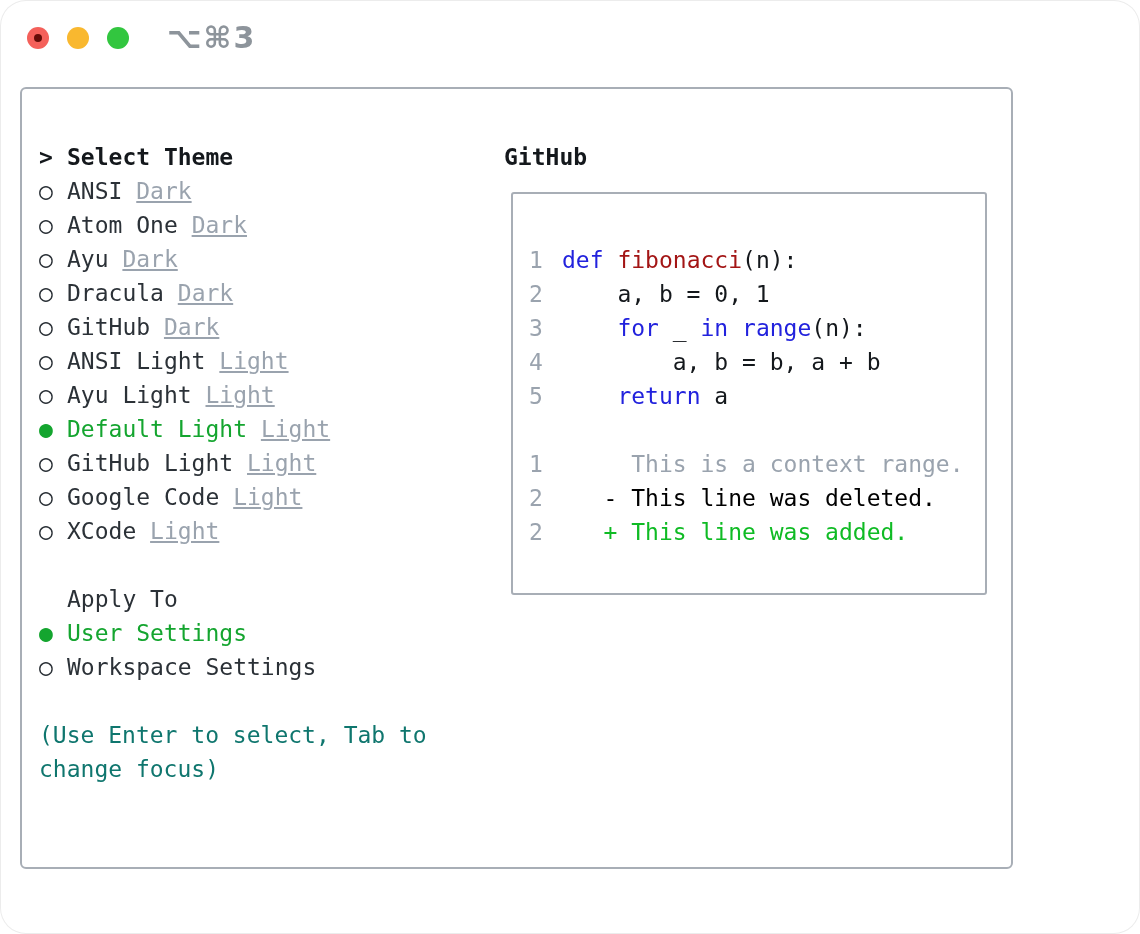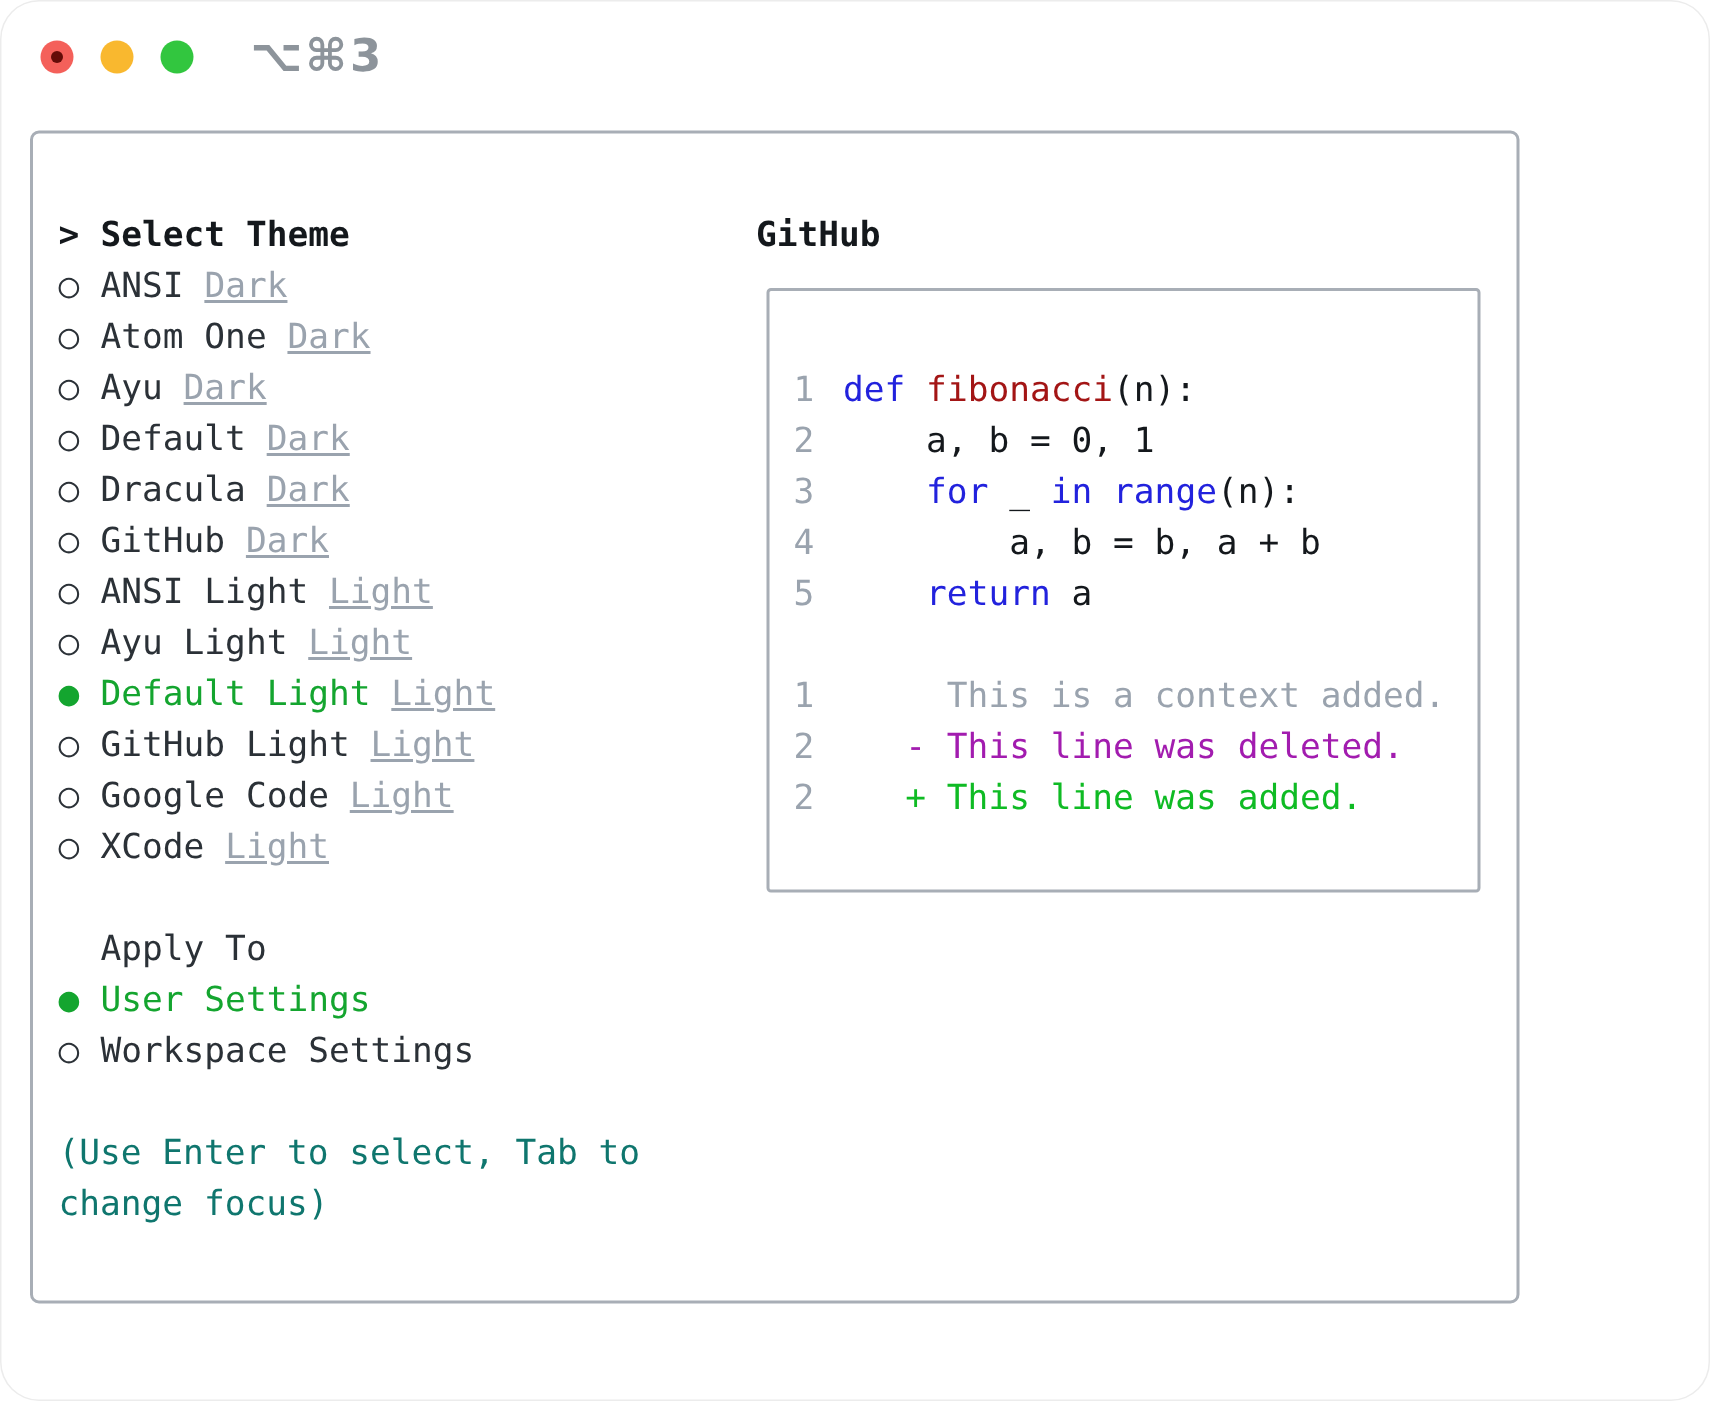--- a/index.html
+++ b/index.html
@@ -42,21 +42,21 @@
     position:absolute;left:489px;top:103px;width:472px;height:399px;
     border:2px solid #a8aeb6;border-radius:3px;background:#fff;
   }
   .code{padding:49px 0 0 16px;font-size:23px;line-height:34px;}
   .cline{white-space:pre;height:34px;}
   .gutter{display:inline-block;width:33px;color:#9aa3ae;}
   .tok-plain{color:#14181c;}
   .tok-keyword{color:#2222dd;}
   .tok-function{color:#a31515;text-align:right;}
   .tok-context{color:#9aa3ae;}
-  .tok-deleted{color:#a21caf;text-align:right;}
+  .tok-deleted{color:#000000;text-align:right;}
   .tok-added{color:#0fbb24;}
 </style>
 </head>
 <body>
 
 <div class="window">
 
   <div class="titlebar">
     <div class="light light-close">
         <div class="dot"></div>
@@ -67,21 +67,20 @@
   </div>
 
   <div class="panel">
 
     <div class="left-col">
       <div class="row hdr"><span class="marker">&gt;</span><span>Select Theme</span></div>
       <div id="theme-list">
           <div class="row"><span class="marker">○</span><span>ANSI </span><span class="variant">Dark</span></div>
           <div class="row"><span class="marker">○</span><span>Atom One </span><span class="variant">Dark</span></div>
           <div class="row"><span class="marker">○</span><span>Ayu </span><span class="variant">Dark</span></div>
-          <div class="row"><span class="marker">○</span><span>Default </span><span class="variant">Dark</span></div>
           <div class="row"><span class="marker">○</span><span>Dracula </span><span class="variant">Dark</span></div>
           <div class="row"><span class="marker">○</span><span>GitHub </span><span class="variant">Dark</span></div>
           <div class="row"><span class="marker">○</span><span>ANSI Light </span><span class="variant">Light</span></div>
           <div class="row"><span class="marker">○</span><span>Ayu Light </span><span class="variant">Light</span></div>
           <div class="row sel"><span class="marker">●</span><span>Default Light </span><span class="variant">Light</span></div>
           <div class="row"><span class="marker">○</span><span>GitHub Light </span><span class="variant">Light</span></div>
           <div class="row"><span class="marker">○</span><span>Google Code </span><span class="variant">Light</span></div>
           <div class="row"><span class="marker">○</span><span>XCode </span><span class="variant">Light</span></div>
         </div>
       <div class="spacer"></div>
@@ -97,20 +96,20 @@
     <div class="preview-label">GitHub</div>
 
     <div class="preview-box">
       <div class="code" id="code-block">
           <div class="cline"><span class="gutter">1</span><span class="tok-keyword">def</span><span class="tok-plain"> </span><span class="tok-function">fibonacci</span><span class="tok-plain">(n):</span></div>
           <div class="cline"><span class="gutter">2</span><span class="tok-plain">    a, b = 0, 1</span></div>
           <div class="cline"><span class="gutter">3</span><span class="tok-plain">    </span><span class="tok-keyword">for</span><span class="tok-plain"> _ </span><span class="tok-keyword">in</span><span class="tok-plain"> </span><span class="tok-keyword">range</span><span class="tok-plain">(n):</span></div>
           <div class="cline"><span class="gutter">4</span><span class="tok-plain">        a, b = b, a + b</span></div>
           <div class="cline"><span class="gutter">5</span><span class="tok-plain">    </span><span class="tok-keyword">return</span><span class="tok-plain"> a</span></div>
           <div class="cline"><span class="gutter"></span></div>
-          <div class="cline"><span class="gutter">1</span><span class="tok-context">     This is a context added.</span></div>
+          <div class="cline"><span class="gutter">1</span><span class="tok-context">     This is a context range.</span></div>
           <div class="cline"><span class="gutter">2</span><span class="tok-deleted">   - This line was deleted.</span></div>
           <div class="cline"><span class="gutter">2</span><span class="tok-added">   + This line was added.</span></div>
         </div>
     </div>
 
   </div>
 </div>
 
 </body></html>

